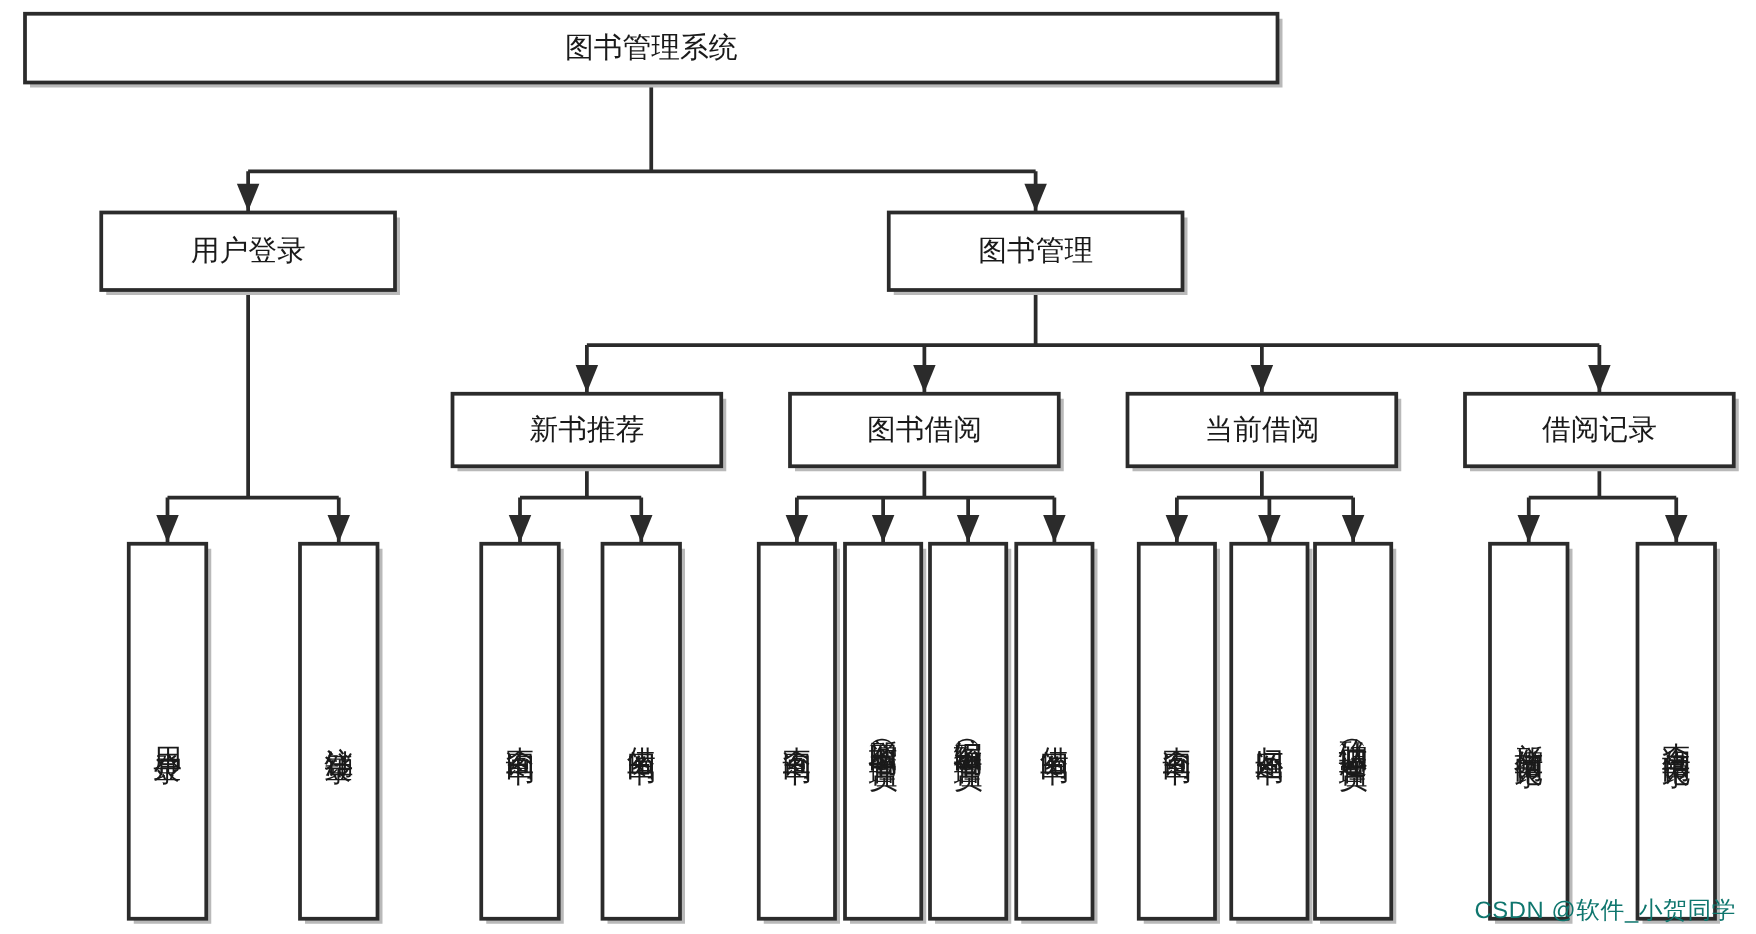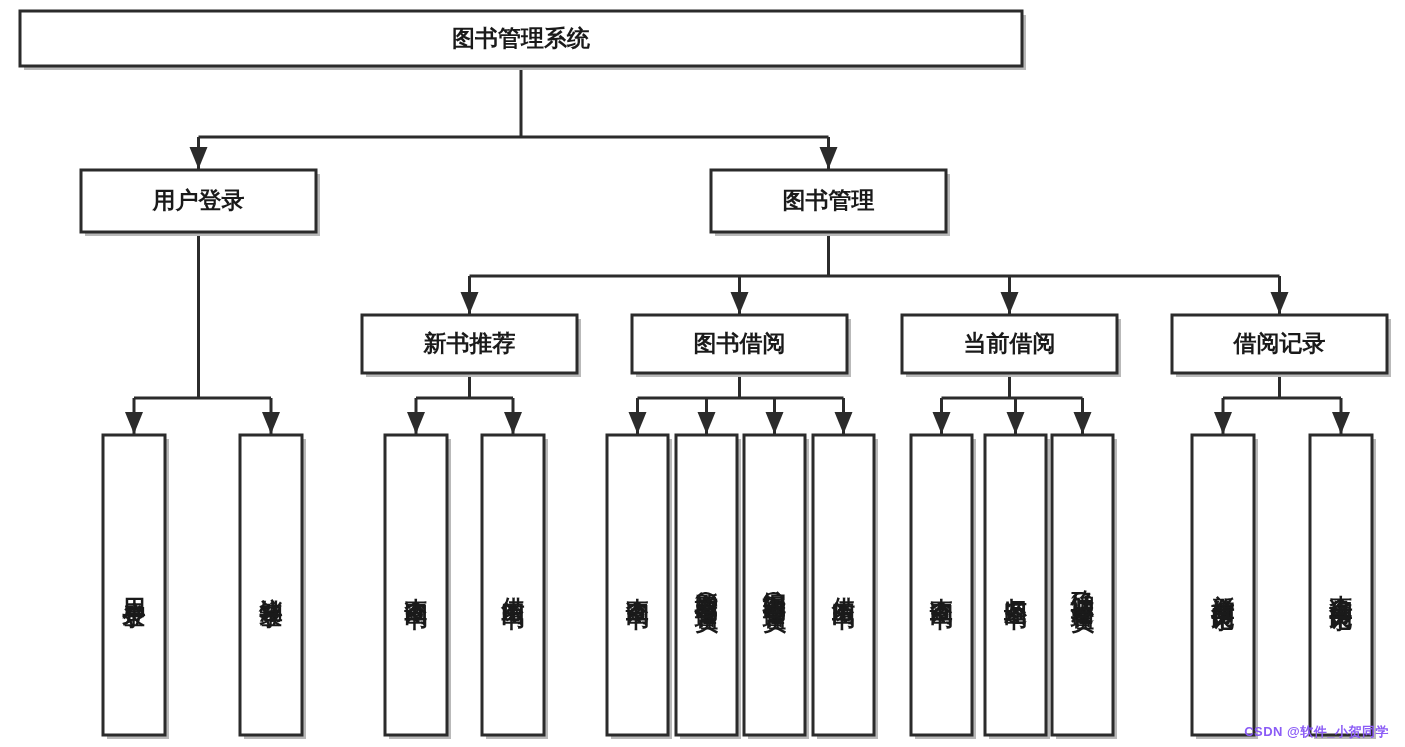--- a/index.html
+++ b/index.html
@@ -12,21 +12,20 @@
     height: 747px;
     font-family: "Liberation Sans", "DejaVu Sans", sans-serif;
     overflow: hidden;
     position: relative;
   }
   #diagram-root {
     position: absolute;
     left: 0; top: 0;
     width: 1405px;
     height: 747px;
-    font-weight: bold;
   }
   svg.diagram {
     display: block;
     width: 1405px;
     height: 747px;
     shape-rendering: geometricPrecision;
   }
   .node-box {
     fill: #ffffff;
     stroke: #2b2b2b;
@@ -67,22 +66,22 @@
     line-height: 1;
     letter-spacing: 3px;
     color: #1a1a1a;
     white-space: nowrap;
   }
   .watermark {
     position: absolute;
     right: 16px;
     bottom: 6px;
     font-family: "Liberation Sans", "DejaVu Sans", sans-serif;
-    font-size: 13px;
-    color: #8b5cf6;
+    font-size: 19px;
+    color: #0f766e;
     letter-spacing: 0.5px;
     user-select: none;
   }
 </style>
 </head>
 <body>
 
 <div id="diagram-root">
 
   <svg class="diagram" viewBox="0 0 1405 747">

